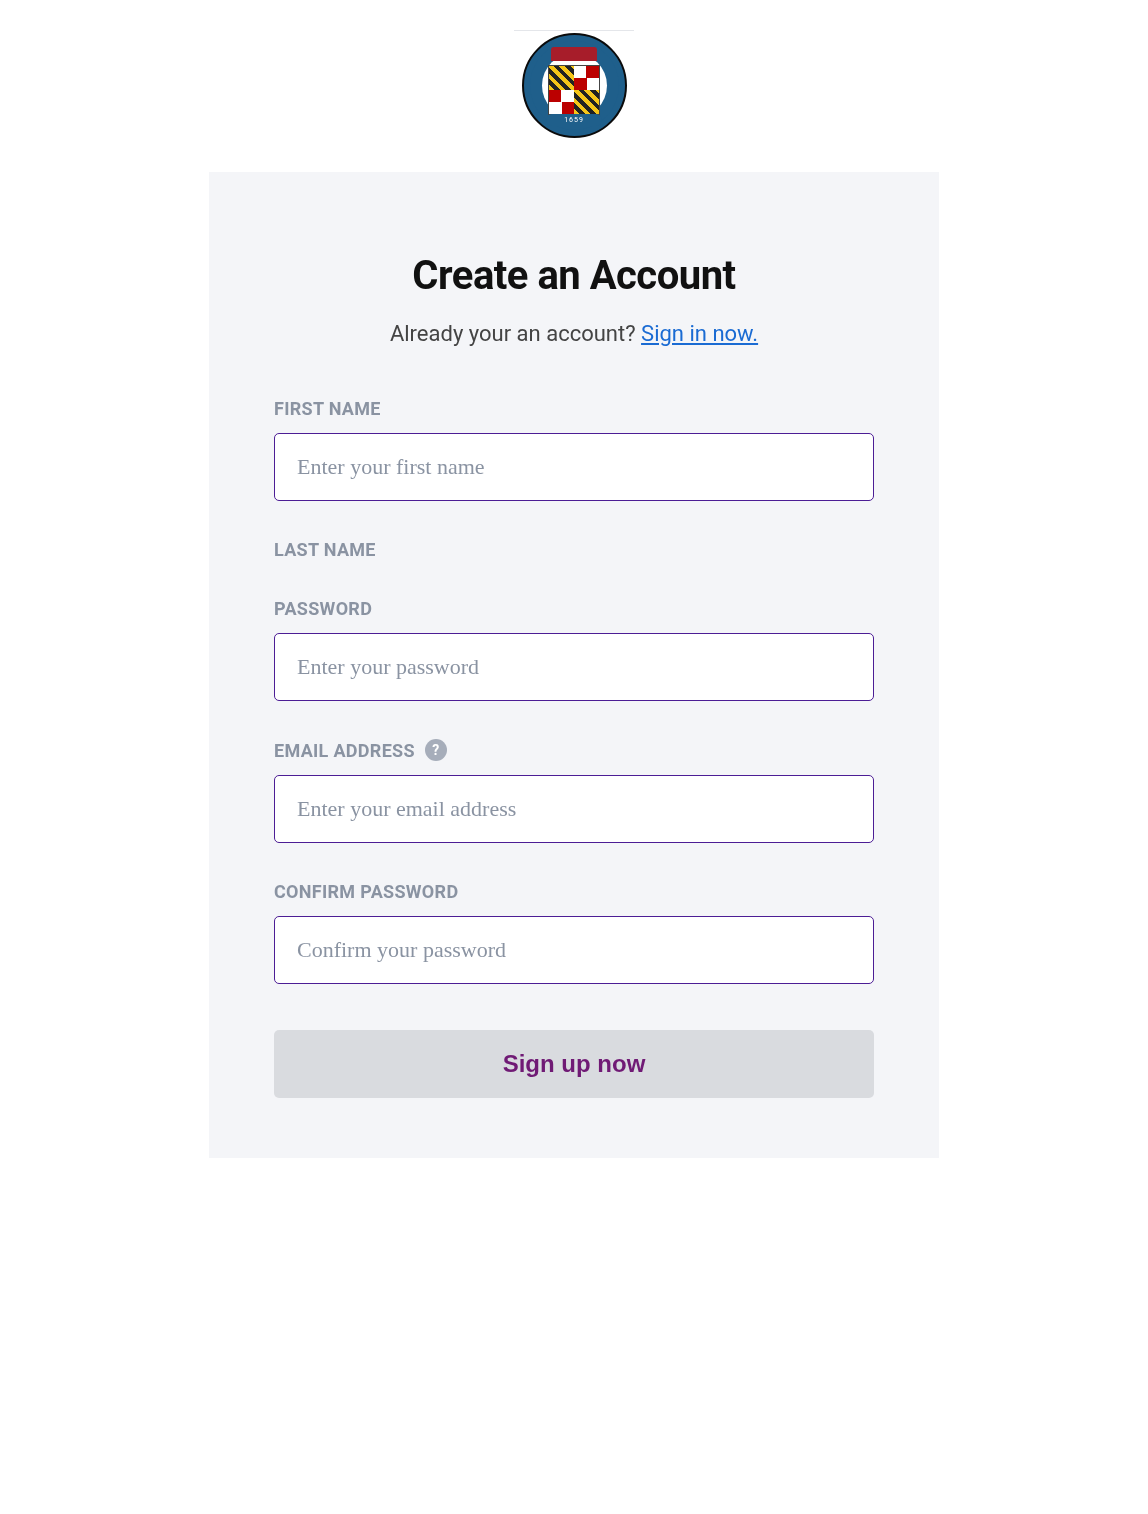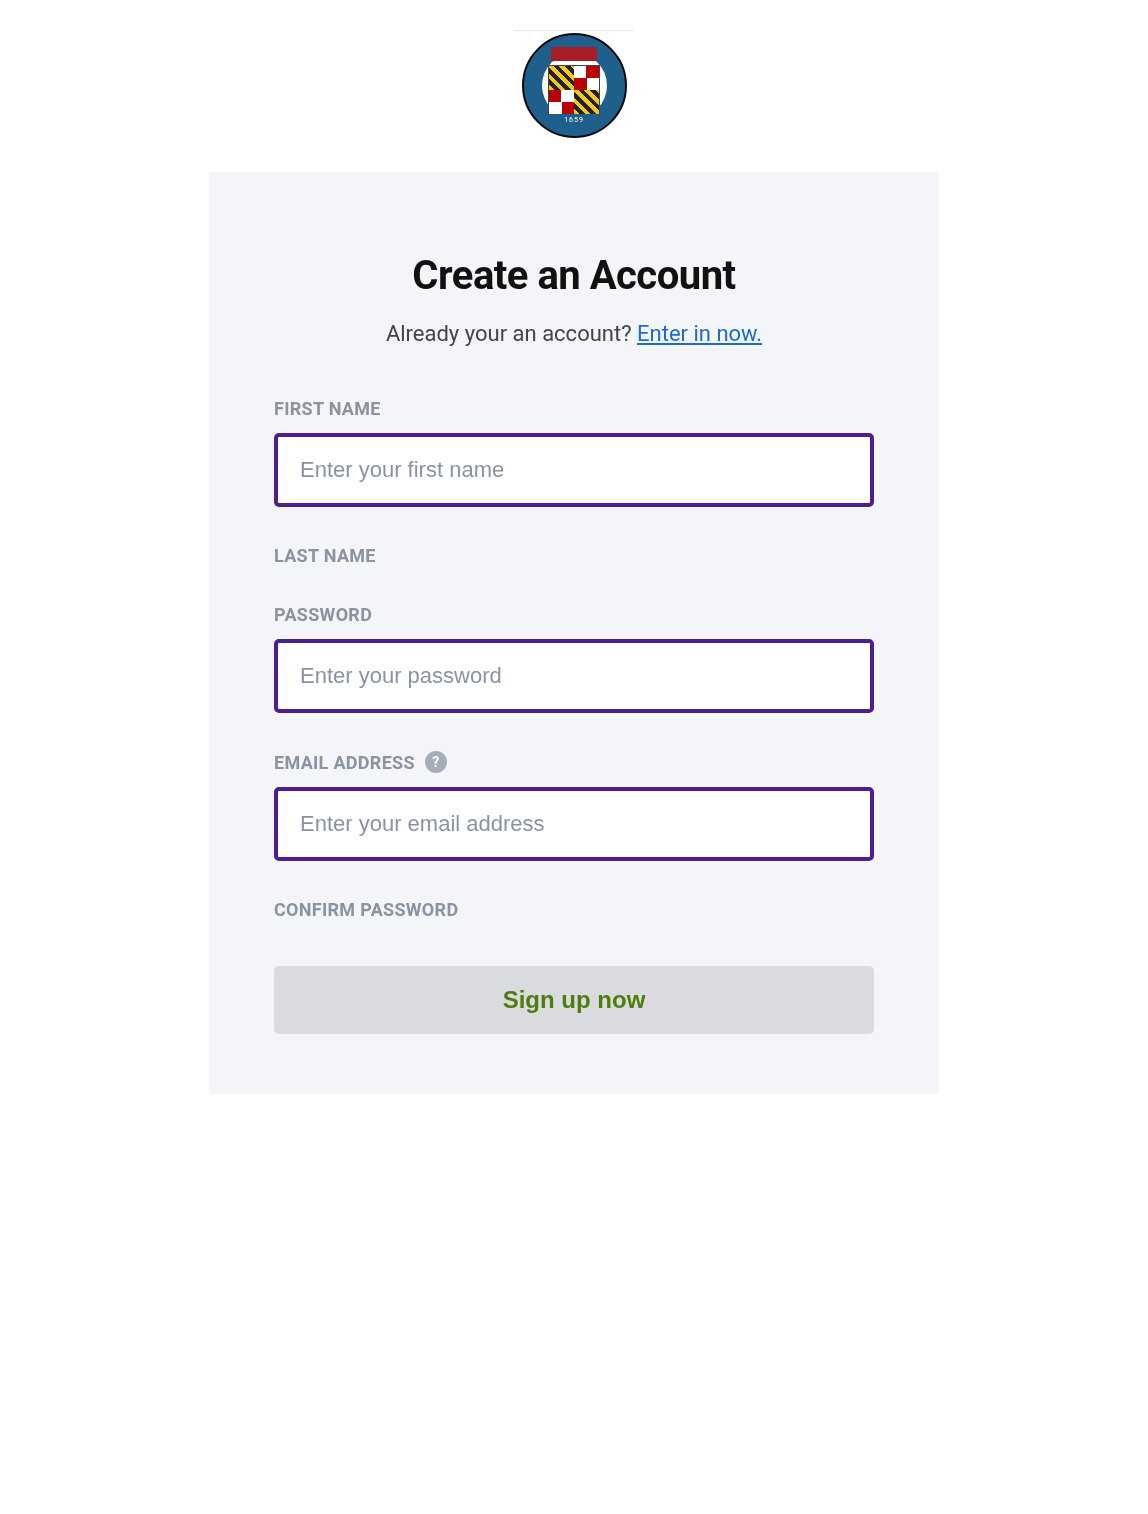--- a/index.html
+++ b/index.html
@@ -91,32 +91,33 @@
       font-size:14px; font-weight:700;
       display:flex; align-items:center; justify-content:center;
       cursor:pointer;
     }
     .input {
       width:100%;
       padding: 20px 22px;
       font-size:22px;
       color:#4c1d95;
       background:#fff;
-      border:4px solid #4c1d95;
+      border:1px solid #4c1d95;
       border-radius:5px;
       outline:none;
+      font-family:Liberation Serif, serif;
     }
     .input::placeholder { color:#8a93a2; }
     .submit-btn {
       width:100%;
       padding: 20px;
       background:#d9dbdf;
       border:none;
       border-radius:5px;
-      color:#4d7c0f;
+      color:#701a75;
       font-size:24px;
       font-weight:600;
       cursor:not-allowed;
       margin-top: 8px;
     }
   </style>
 </head>
 <body>
 
 <div class="header-logo-wrap">
@@ -131,21 +132,21 @@
         <div class="q3"></div>
         <div class="q4"></div>
     </div>
     <div class="banner">1659</div>
   </div>
 </div>
 
 <div class="card">
   <h1 class="title">Create an Account</h1>
   <p class="subtitle">
-    <span>Already your an account? </span><a href="#">Enter in now.</a>
+    <span>Already your an account? </span><a href="#">Sign in now.</a>
   </p>
 
   <div class="form">
 
     <div class="field">
       <div class="label-row">
         <span class="label">FIRST NAME</span>
       </div>
       <input class="input" type="text" placeholder="Enter your first name" style="">
     </div>
@@ -168,18 +169,19 @@
         <span class="label">EMAIL ADDRESS</span>
         <span class="help-icon">?</span>
       </div>
       <input class="input" type="email" placeholder="Enter your email address" style="">
     </div>
 
     <div class="field">
       <div class="label-row">
         <span class="label">CONFIRM PASSWORD</span>
       </div>
+      <input class="input" type="password" placeholder="Confirm your password" style="">
     </div>
 
     <button class="submit-btn" disabled="">Sign up now</button>
 
   </div>
 </div>
 
 </body></html>

